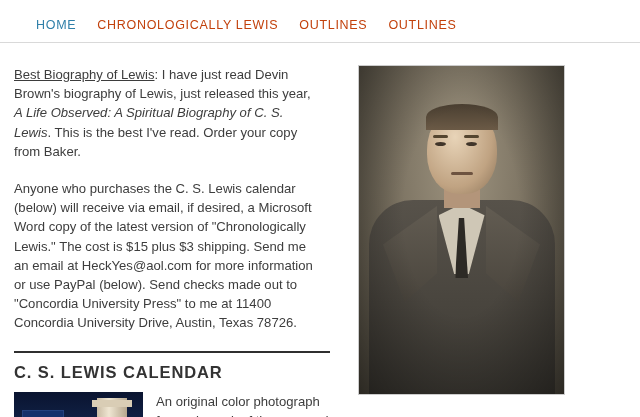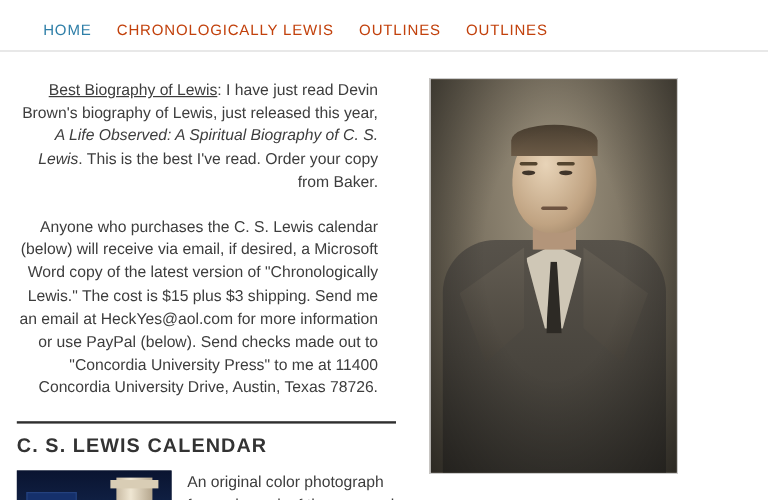--- a/index.html
+++ b/index.html
@@ -54,21 +54,20 @@
   .right-col {
     flex: 1;
     padding-left: 28px;
     box-sizing: border-box;
   }
   p.para {
     font-size: 13.1px;
     line-height: 19.2px;
     margin: 0 15px 18px 0;
     color: #3d3d3d;
-    text-align: right;
   }
   .lead-link {
     text-decoration: underline;
     color: #3d3d3d;
   }
   .ital {
     font-style: italic;
   }
   .section-title {
     font-size: 16.5px;

